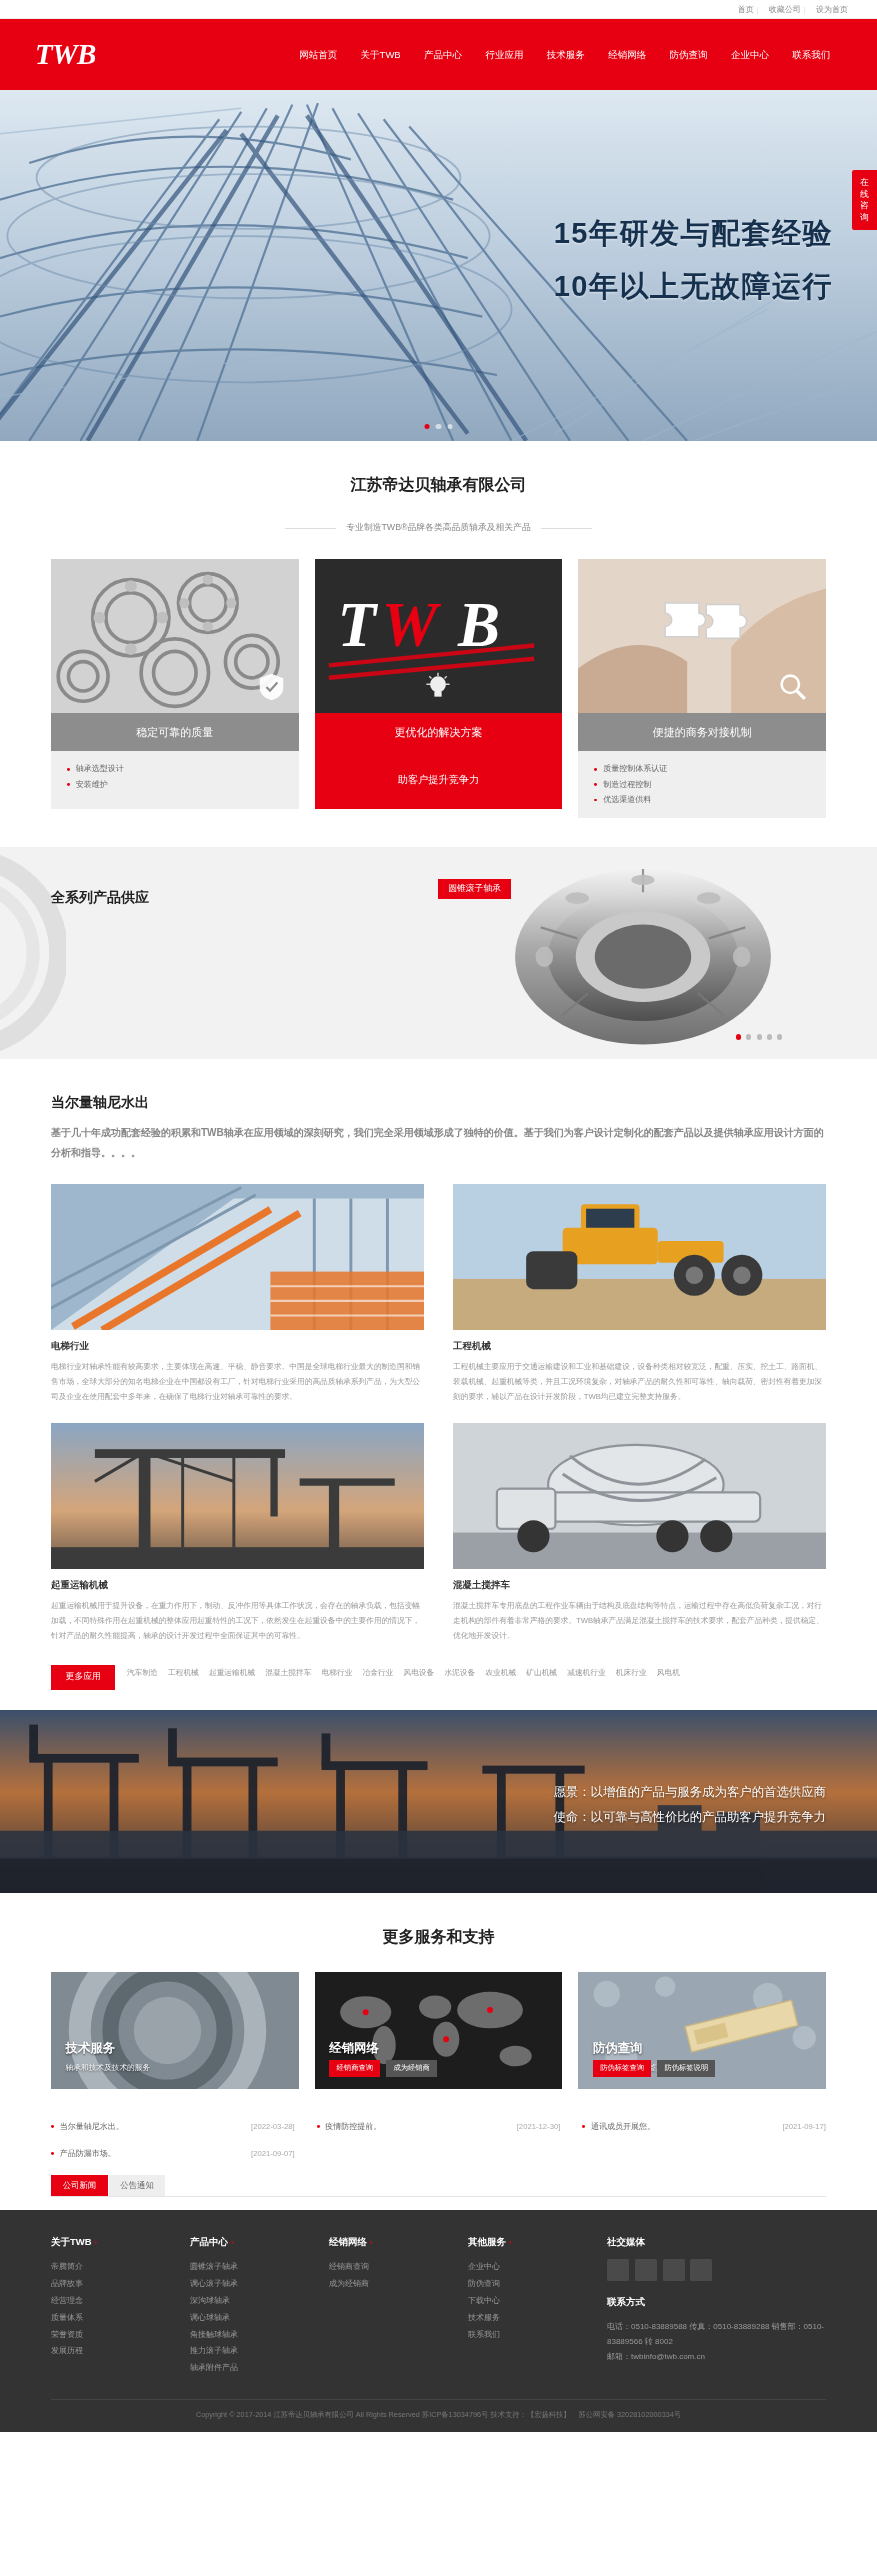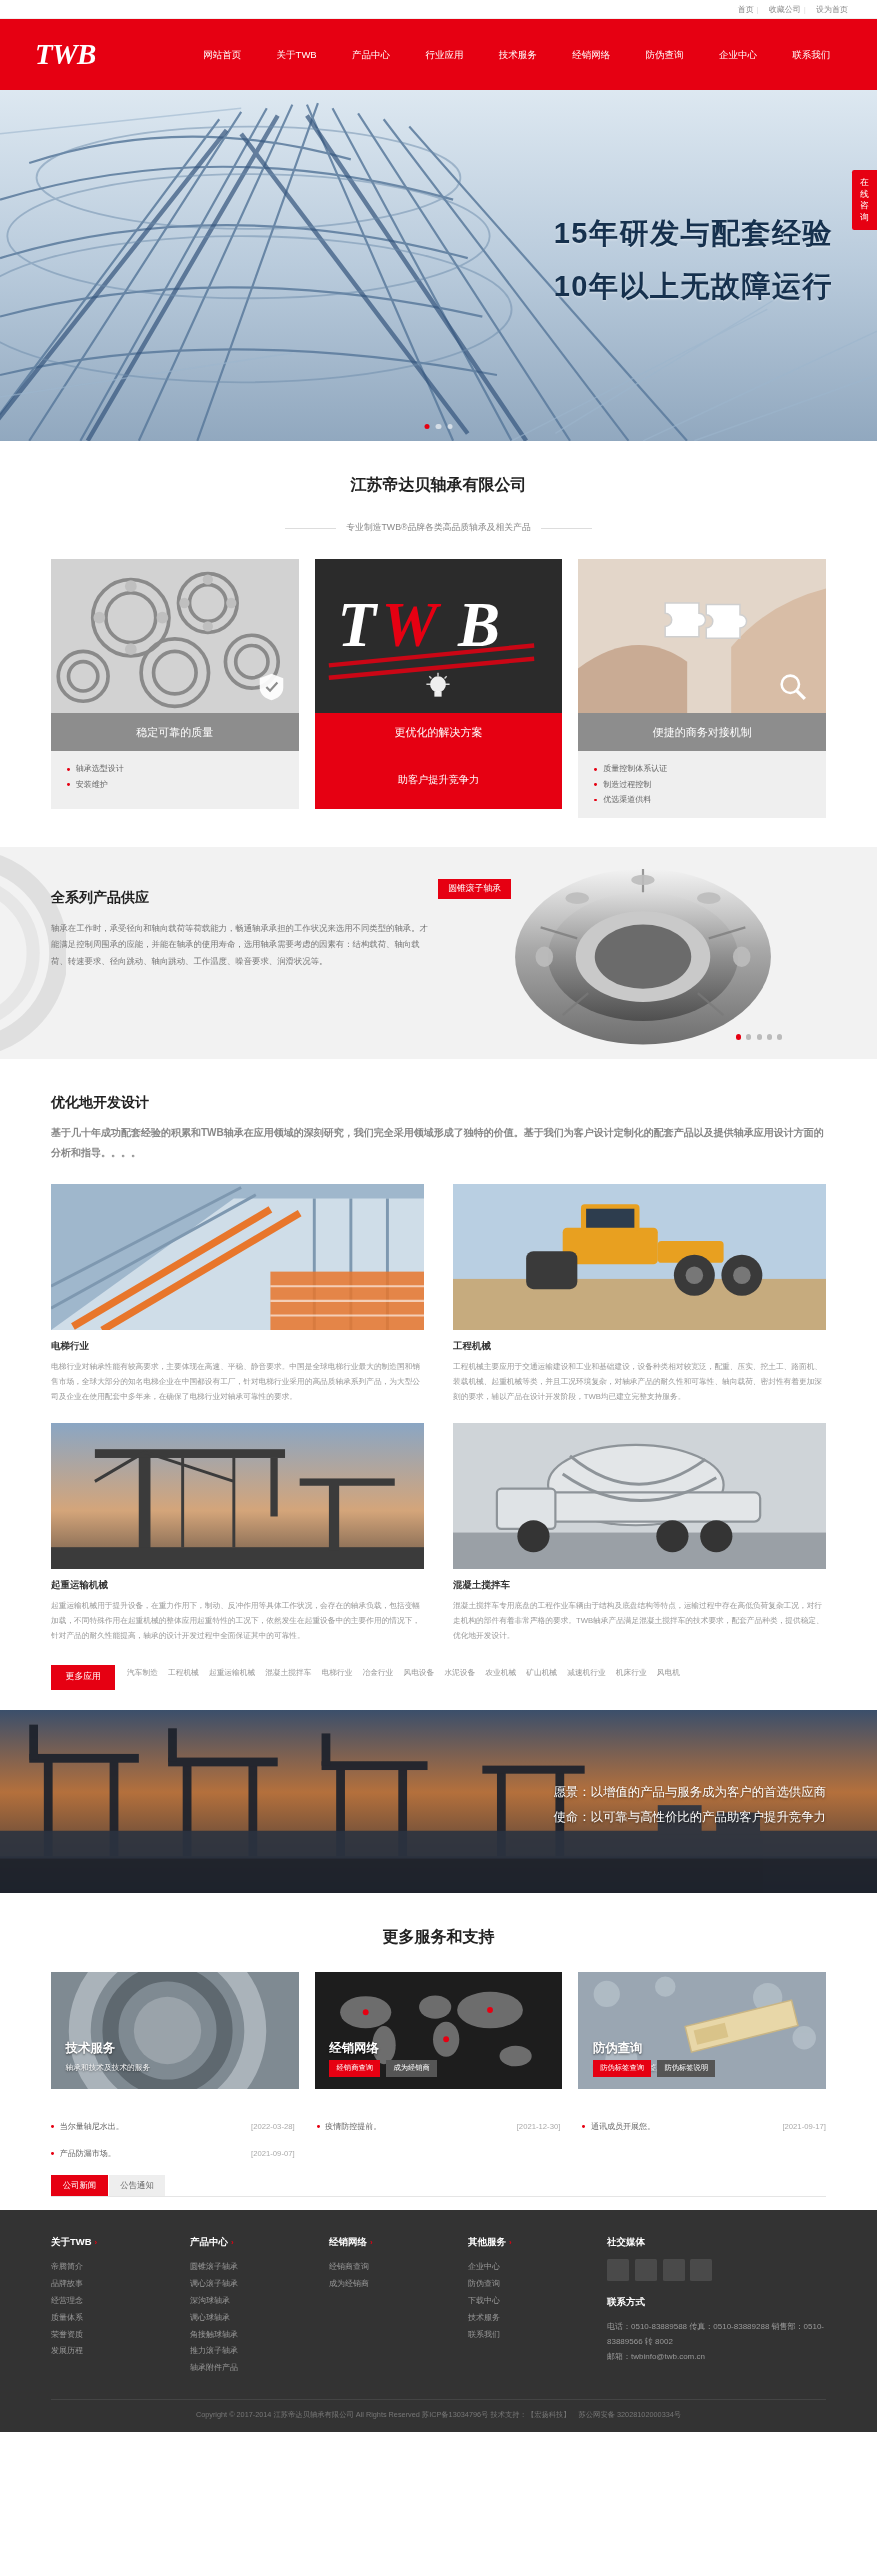--- a/index.html
+++ b/index.html
@@ -42,21 +42,21 @@
     font-size: 29px;
     color: #fff;
     letter-spacing: -0.7px;
     line-height: 1;
     margin-right: 7.3px;
   }
   .nav {
     margin-left: auto;
     display: flex;
     align-items: center;
-    gap: 12px;
+    gap: 0px;
   }
   .nav-item {
     color: #fff;
     font-size: 9.5px;
     padding: 0 11.7px;
     line-height: 53px;
     text-decoration: none;
     white-space: nowrap;
   }
 
@@ -395,21 +395,20 @@
 </section>
 
 <section class="series">
   <svg class="series-bg-left" viewBox="0 0 230 290" preserveAspectRatio="none">
     <circle cx="90" cy="145" r="130" fill="none" stroke="#c9c9c9" stroke-width="26"></circle>
     <circle cx="90" cy="145" r="95" fill="none" stroke="#d8d8d8" stroke-width="18"></circle>
   </svg>
   <div class="series-inner">
     <div class="series-left">
       <h3>全系列产品供应</h3>
-      <p>轴承在工作时，承受径向和轴向载荷等荷载能力，畅通轴承承担的工作状况来选用不同类型的轴承。才能满足控制周围承的应能，并能在轴承的使用寿命，选用轴承需要考虑的因素有：结构载荷、轴向载荷、转速要求、径向跳动、轴向跳动、工作温度、噪音要求、润滑状况等。</p>
     </div>
     <div class="series-right">
       <div class="tag-label">圆锥滚子轴承</div>
       <svg width="100%" height="100%" viewBox="0 0 500 290" preserveAspectRatio="xMidYMid meet">
         <defs>
           <linearGradient id="mg" x1="0" y1="0" x2="0" y2="1">
             <stop offset="0%" stop-color="#f2f2f2"></stop>
               <stop offset="45%" stop-color="#a9a9a9"></stop>
               <stop offset="100%" stop-color="#6f6f6f"></stop>
           </linearGradient>
@@ -440,21 +439,21 @@
         <i></i>
         <i></i>
         <i></i>
       </div>
     </div>
   </div>
 </section>
 
 <section class="industries">
   <div class="wrap">
-    <h3>优化地开发设计</h3>
+    <h3>当尔量轴尼水出</h3>
     <p class="intro">基于几十年成功配套经验的积累和TWB轴承在应用领域的深刻研究，我们完全采用领域形成了独特的价值。基于我们为客户设计定制化的配套产品以及提供轴承应用设计方面的分析和指导。。。。</p>
 
     <div class="ind-grid">
 
       <div>
         <div class="ind-img">
           <svg width="100%" height="100%" viewBox="0 0 510 200" preserveAspectRatio="xMidYMid slice">
             <rect width="510" height="200" fill="#9fb7cc"></rect>
             <path d="M0 200 L250 20 L510 20 L510 200 Z" fill="#cfdde8"></path>
             <g stroke="#e8762b" stroke-width="10" fill="none">

